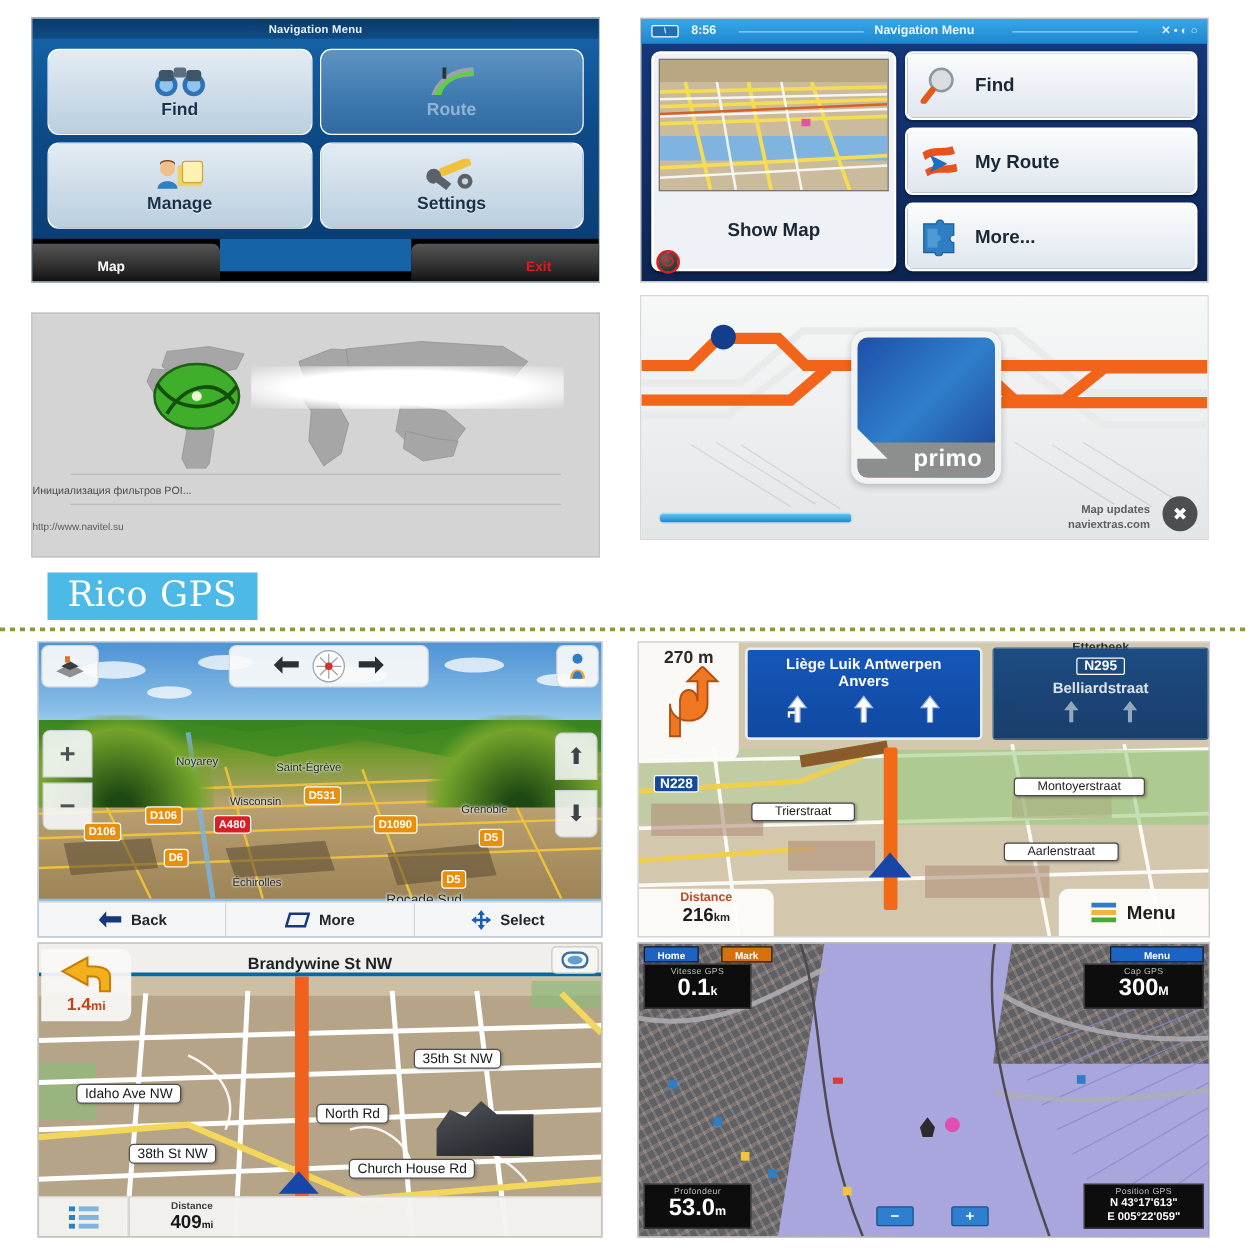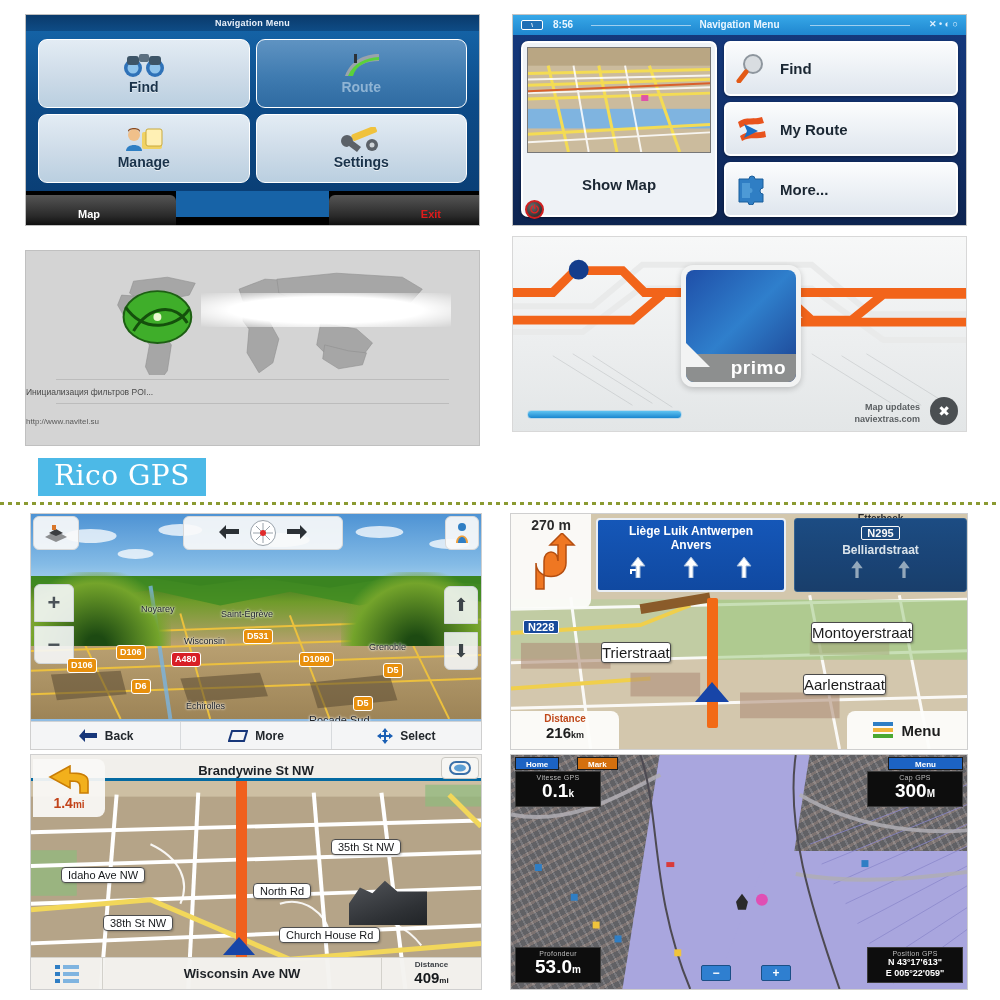--- a/index.html
+++ b/index.html
@@ -294,21 +294,21 @@
     color: #2a2a2a; font-size: 10px; font-weight: bold; text-align: center;
     overflow: hidden; line-height: 10px;
   }
   #belgium .nroad {
     position: absolute; left: 12px; top: 106px;
     background: #17499b; color: #fff; font-size: 11px; font-weight: bold;
     border: 1px solid #fff; border-radius: 2px; padding: 0 4px;
   }
   #belgium .callout {
     position: absolute; background: #fff; border: 1px solid #4a4a4a;
-    border-radius: 3px; padding: 1px 0; font-size: 15px; color: #1c1c1c;
+    border-radius: 3px; padding: 1px 18px; font-size: 10px; color: #1c1c1c;
     white-space: nowrap; box-shadow: 1px 1px 2px rgba(0,0,0,.25);
   }
   #belgium .route {
     position: absolute; left: 196px; top: 84px; width: 11px; height: 130px;
     background: #f26a16; border-radius: 2px;
   }
   #belgium .carmark {
     position: absolute; left: 184px; top: 168px; width: 0; height: 0;
     border-left: 17px solid transparent; border-right: 17px solid transparent;
     border-bottom: 20px solid #1745a8;
@@ -923,21 +923,20 @@
             <rect y="7" width="5" height="4"></rect>
             <rect y="14" width="5" height="4"></rect>
           </g>
         <g fill="#7fb4e0">
             <rect x="8" y="0" width="16" height="4"></rect>
             <rect x="8" y="7" width="16" height="4"></rect>
             <rect x="8" y="14" width="16" height="4"></rect>
           </g>
       </svg>
     </div>
-    <div class="street">Wisconsin Ave NW</div>
     <div class="dist">
       <div class="k">Distance</div>
       <div class="v"><span>409</span><small>mi</small></div>
     </div>
   </div>
 </div>
 
 <div class="panel" id="sat">
   <div class="urban"></div>
   <div class="water"></div>

